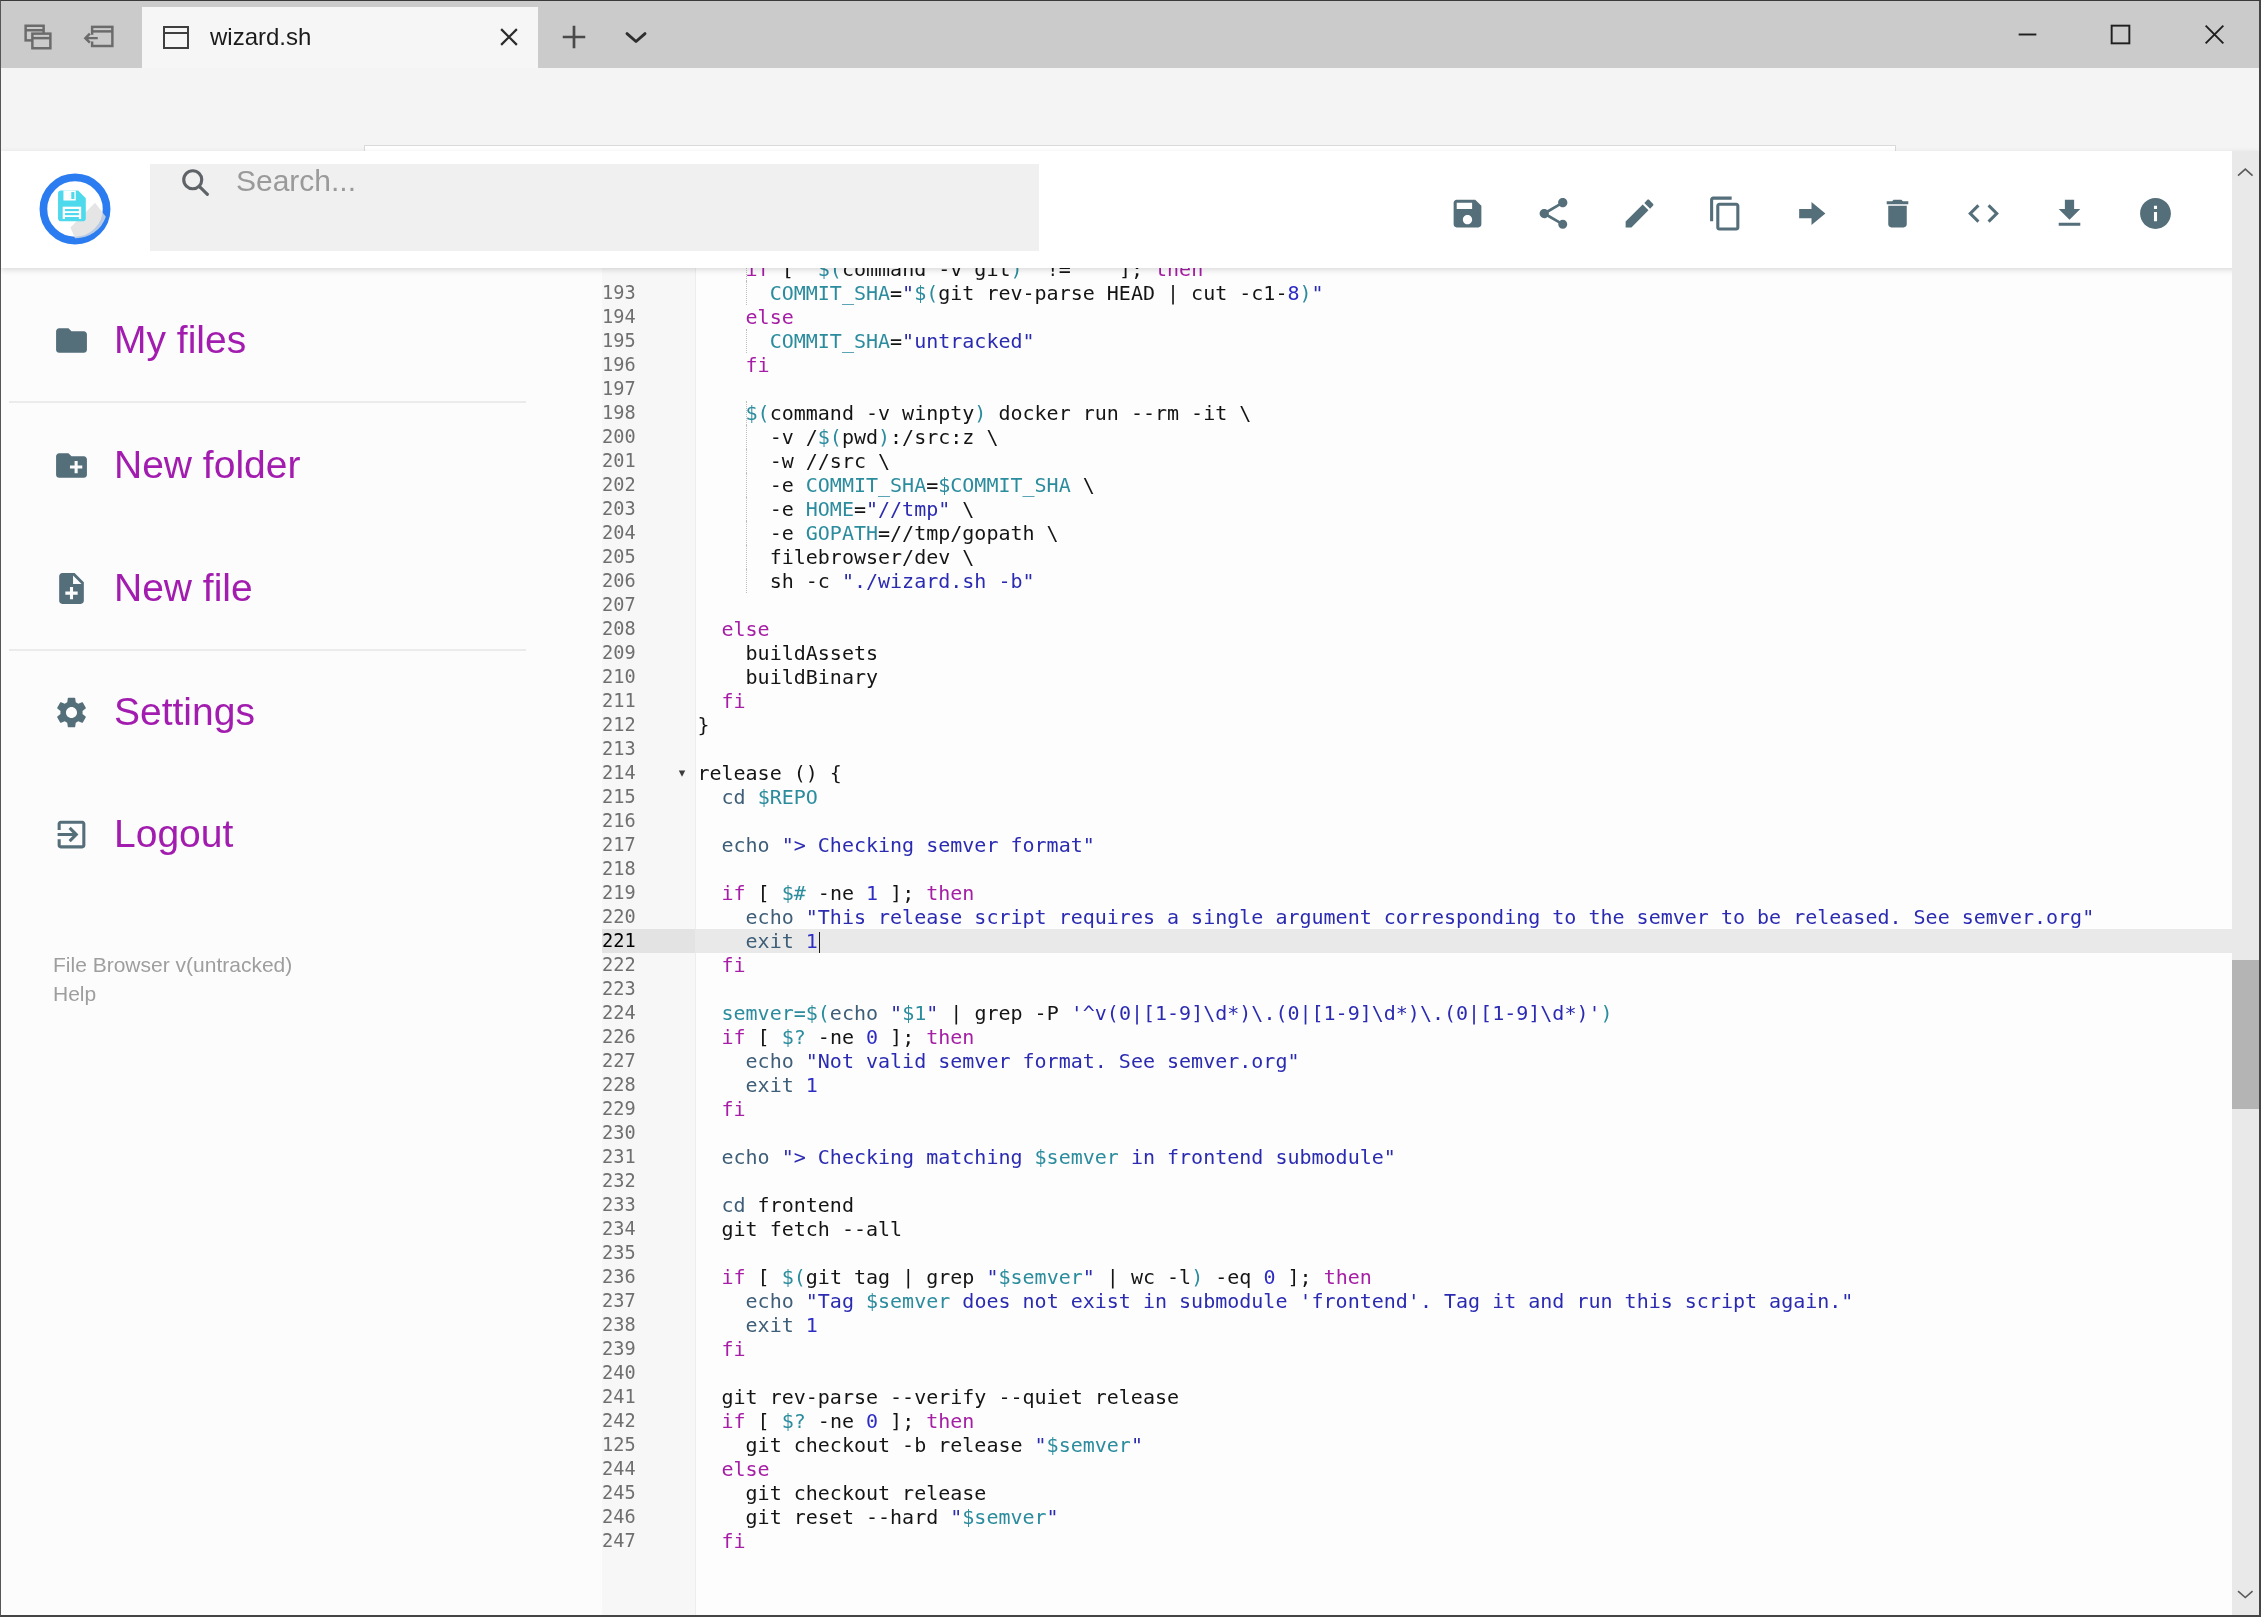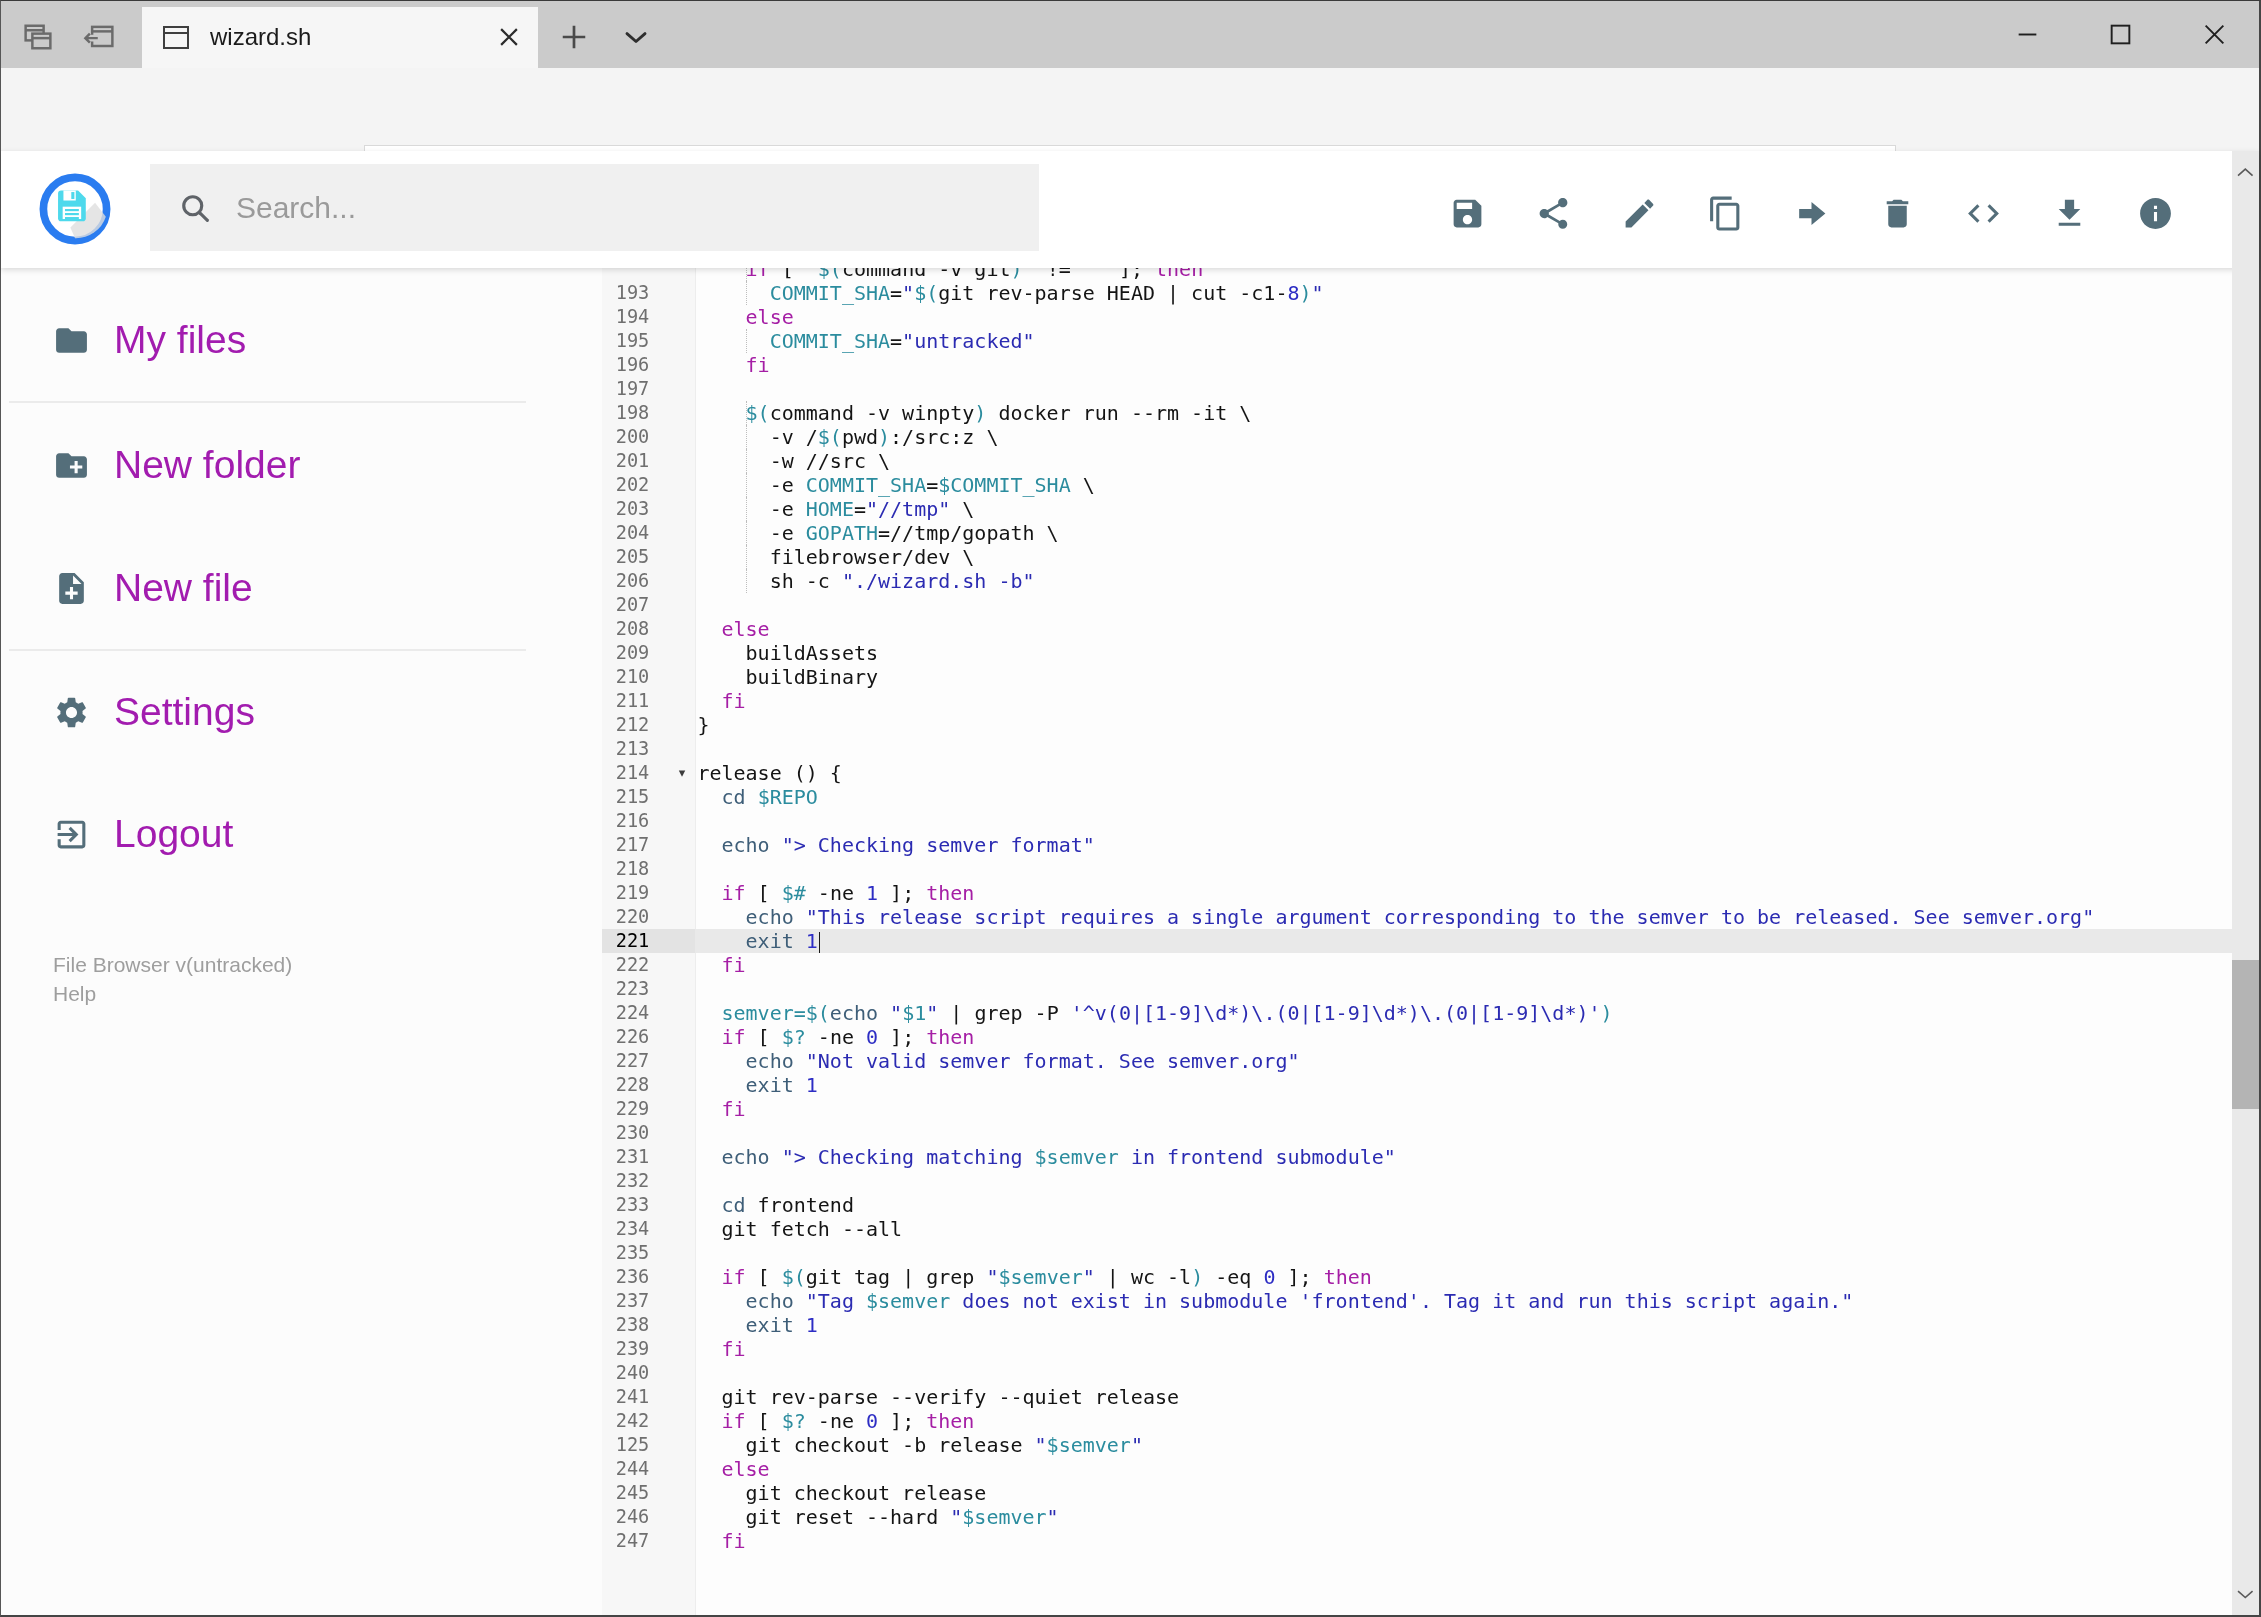--- a/index.html
+++ b/index.html
@@ -22,42 +22,42 @@
   .addressbar{position:absolute;left:363px;top:77px;width:1532px;height:65px;background:#fff;border:0.8px solid #d9d9d9;box-sizing:border-box}
   .ab-info{position:absolute;left:11.3px;top:13.7px;width:36px;height:36px}
   .ab-sep{position:absolute;left:60px;top:9.7px;width:0.8px;height:44px;background:#dcdcdc}
   .ab-url{position:absolute;left:78px;top:0;height:63px;line-height:63px;font-size:27px;white-space:nowrap}
   .ab-host{color:#1a1a1a}
   .ab-path{color:#9b9b9b}
   .ab-right{position:absolute;top:13.7px;width:36px;height:36px}
   
   .appheader{position:absolute;left:0;top:150px;width:100%;height:117px;background:#fff;z-index:6;box-shadow:0 2.4px 5.7px rgba(0,0,0,0.14)}
   .logo{position:absolute;left:37px;top:171px;width:74px;height:74px;z-index:7}
-  .searchbox{position:absolute;left:149px;top:163px;width:889px;height:87px;background:#f0f0f0;border-radius:0;z-index:7;display:flex;align-items:center;cursor:text}
+  .searchbox{position:absolute;left:149px;top:163px;width:889px;height:87px;background:#f0f0f0;border-radius:0;z-index:7;display:flex;align-items:flex-start;cursor:text}
   .search-mag{margin-left:27.4px;width:36px;height:36px;flex:none}
   .search-ph{margin-left:22.6px;font-size:30px;color:#9a9a9a}
   .actions{position:absolute;left:1448px;top:194px;height:37px;display:flex;gap:49px;z-index:7}
   .act{width:37px;height:37px;cursor:pointer}
   .act svg{width:37px;height:37px;fill:#546e7a}
   
   .sidebar{position:absolute;left:0;top:267px;width:601px;bottom:0;background:#fcfcfc;z-index:2}
   .sb-item{position:absolute;left:0;width:565px;height:78px;display:flex;align-items:center;padding-left:52px;box-sizing:border-box;cursor:pointer;border-radius:0 39px 39px 0}
   .sb-item svg{width:37px;height:37px;fill:#546e7a;flex:none}
   .sb-label{margin-left:24px;font-size:39px;color:#a21caf}
   .sb-div{position:absolute;left:8px;width:517px;height:1.6px;background:#ebebeb}
   .sb-foot{position:absolute;left:52px;font-size:21px;color:#9e9e9e;white-space:nowrap}
   
   .editor{position:absolute;left:601px;top:267px;right:0;bottom:0;background:#fdfdfd;overflow:hidden;z-index:1}
   .gutter-bg{position:absolute;left:0;top:0;bottom:0;width:93px;background:#f7f7f7;border-right:0.8px solid #ededed}
   #code-rows{position:relative}
   .crow{display:flex;height:24px}
   .crow.partial{margin-top:-11.3px}
   .crow.active{background:#e9e9e9}
   .crow.active .gut{background:#e3e3e3;color:#000000}
-  .gut{width:93px;flex:none;text-align:center;padding-right:32px;box-sizing:border-box;
+  .gut{width:93px;flex:none;text-align:left;padding-right:32px;box-sizing:border-box;
        font-family:"DejaVu Sans Mono",monospace;font-size:18.6px;line-height:24px;color:#6f6f6f;position:relative}
   .fold{position:absolute;right:9.7px;top:0;font-family:"DejaVu Sans",sans-serif;font-size:13px;line-height:24px;color:#3c3c3c}
   .cl{margin:0;padding:0 0 0 2.4px;flex:1;position:relative;white-space:pre;
       font-family:"DejaVu Sans Mono",monospace;font-size:20px;line-height:24px;color:#141414}
   .t-p{color:#141414}.t-k{color:#a51ea5}.t-v{color:#2b8c9e}.t-s{color:#2b2bb2}.t-b{color:#3e5e78}.t-n{color:#2d2dc4}
   .guide{position:absolute;left:calc(2.4px + 4ch);top:0;bottom:0;border-left:0.8px dotted #bdbdbd}
   .caret{display:inline-block;width:0;height:21px;border-left:1.6px solid #1a1a1a;vertical-align:middle;margin-left:0.8px}
   
   .scroll{position:absolute;right:0;top:150px;bottom:0;width:27.4px;background:#e9e9e9;z-index:8}
   .scroll-thumb{position:absolute;left:0;top:809px;width:27.4px;height:149px;background:#b4b4b4;cursor:pointer}

